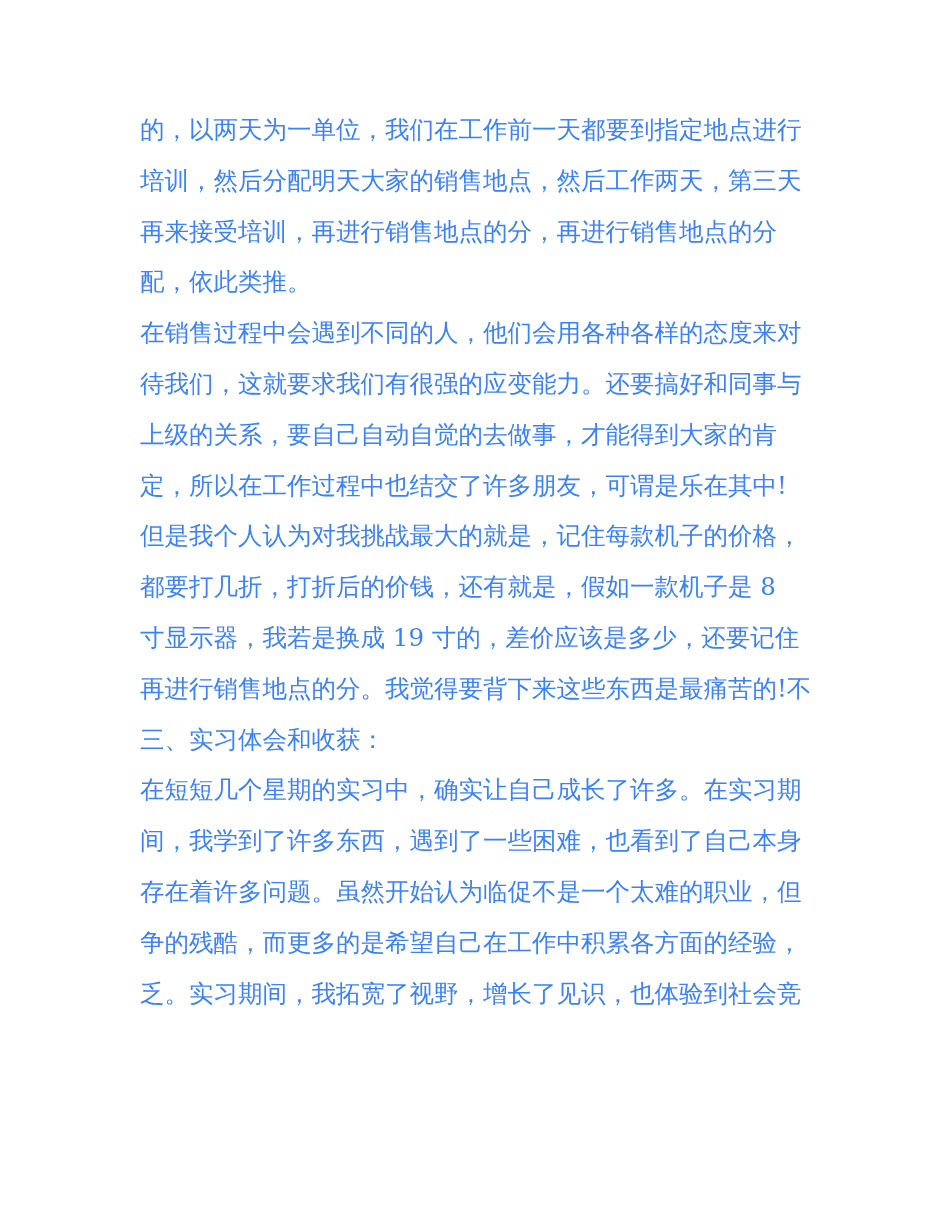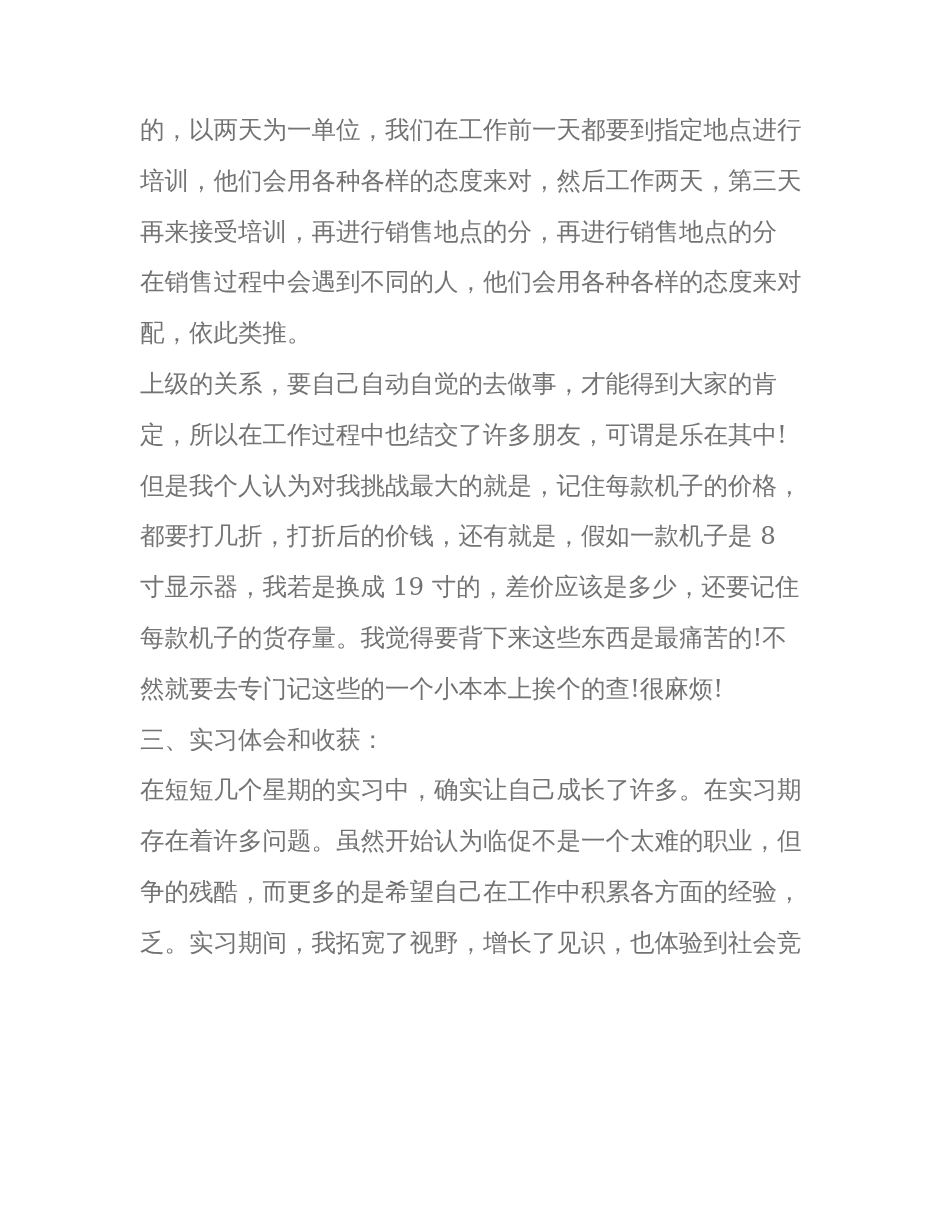--- a/index.html
+++ b/index.html
@@ -22,44 +22,45 @@
       background: #ffffff;
     }
     .content {
       position: absolute;
       left: 140px;
       top: 105px;
       width: 680px;
       font-family: "DejaVu Serif", "Liberation Serif", serif;
       font-size: 24.5px;
       line-height: 50.8px;
-      color: #737373;
+      color: #3b82f6;
     }
     .line {
       display: block;
       white-space: nowrap;
       height: 50.8px;
     }
   </style>
 </head>
 <body>
 
 <div class="page">
   <div class="content">
     <span class="line">的，以两天为一单位，我们在工作前一天都要到指定地点进行</span>
-    <span class="line">培训，他们会用各种各样的态度来对，然后工作两天，第三天</span>
+    <span class="line">培训，然后分配明天大家的销售地点，然后工作两天，第三天</span>
     <span class="line">再来接受培训，再进行销售地点的分，再进行销售地点的分</span>
+    <span class="line">配，依此类推。</span>
     <span class="line">在销售过程中会遇到不同的人，他们会用各种各样的态度来对</span>
-    <span class="line">配，依此类推。</span>
+    <span class="line">待我们，这就要求我们有很强的应变能力。还要搞好和同事与</span>
     <span class="line">上级的关系，要自己自动自觉的去做事，才能得到大家的肯</span>
     <span class="line">定，所以在工作过程中也结交了许多朋友，可谓是乐在其中!</span>
     <span class="line">但是我个人认为对我挑战最大的就是，记住每款机子的价格，</span>
     <span class="line">都要打几折，打折后的价钱，还有就是，假如一款机子是 8</span>
     <span class="line">寸显示器，我若是换成 19 寸的，差价应该是多少，还要记住</span>
-    <span class="line">每款机子的货存量。我觉得要背下来这些东西是最痛苦的!不</span>
-    <span class="line">然就要去专门记这些的一个小本本上挨个的查!很麻烦!</span>
+    <span class="line">再进行销售地点的分。我觉得要背下来这些东西是最痛苦的!不</span>
     <span class="line">三、实习体会和收获：</span>
     <span class="line">在短短几个星期的实习中，确实让自己成长了许多。在实习期</span>
+    <span class="line">间，我学到了许多东西，遇到了一些困难，也看到了自己本身</span>
     <span class="line">存在着许多问题。虽然开始认为临促不是一个太难的职业，但</span>
     <span class="line">争的残酷，而更多的是希望自己在工作中积累各方面的经验，</span>
     <span class="line">乏。实习期间，我拓宽了视野，增长了见识，也体验到社会竞</span>
   </div>
 </div>
 
 </body></html>

